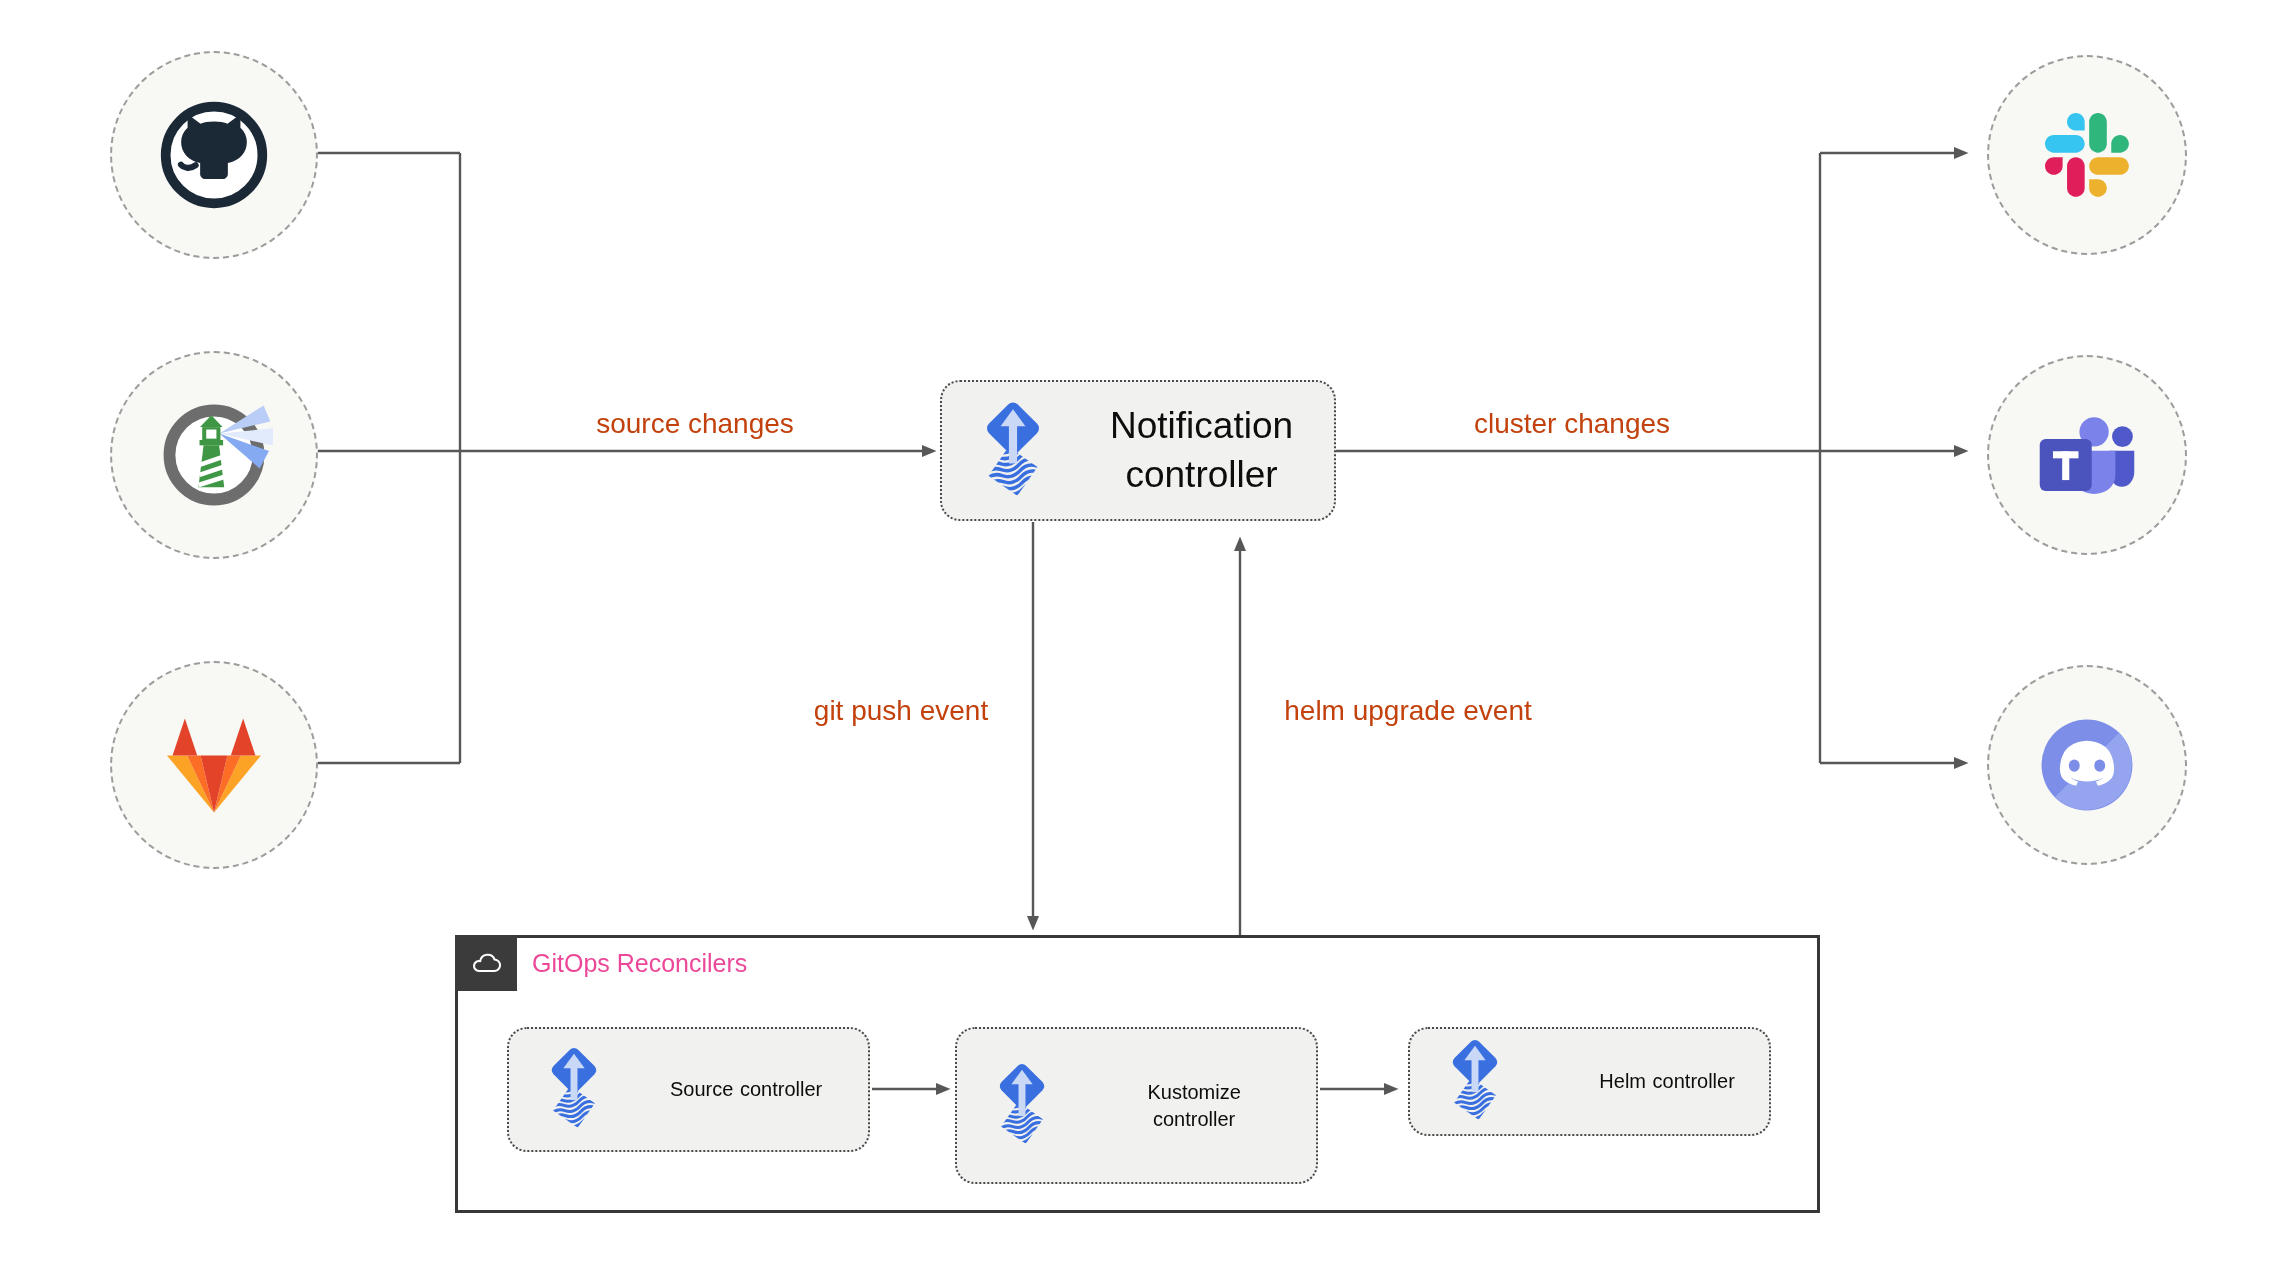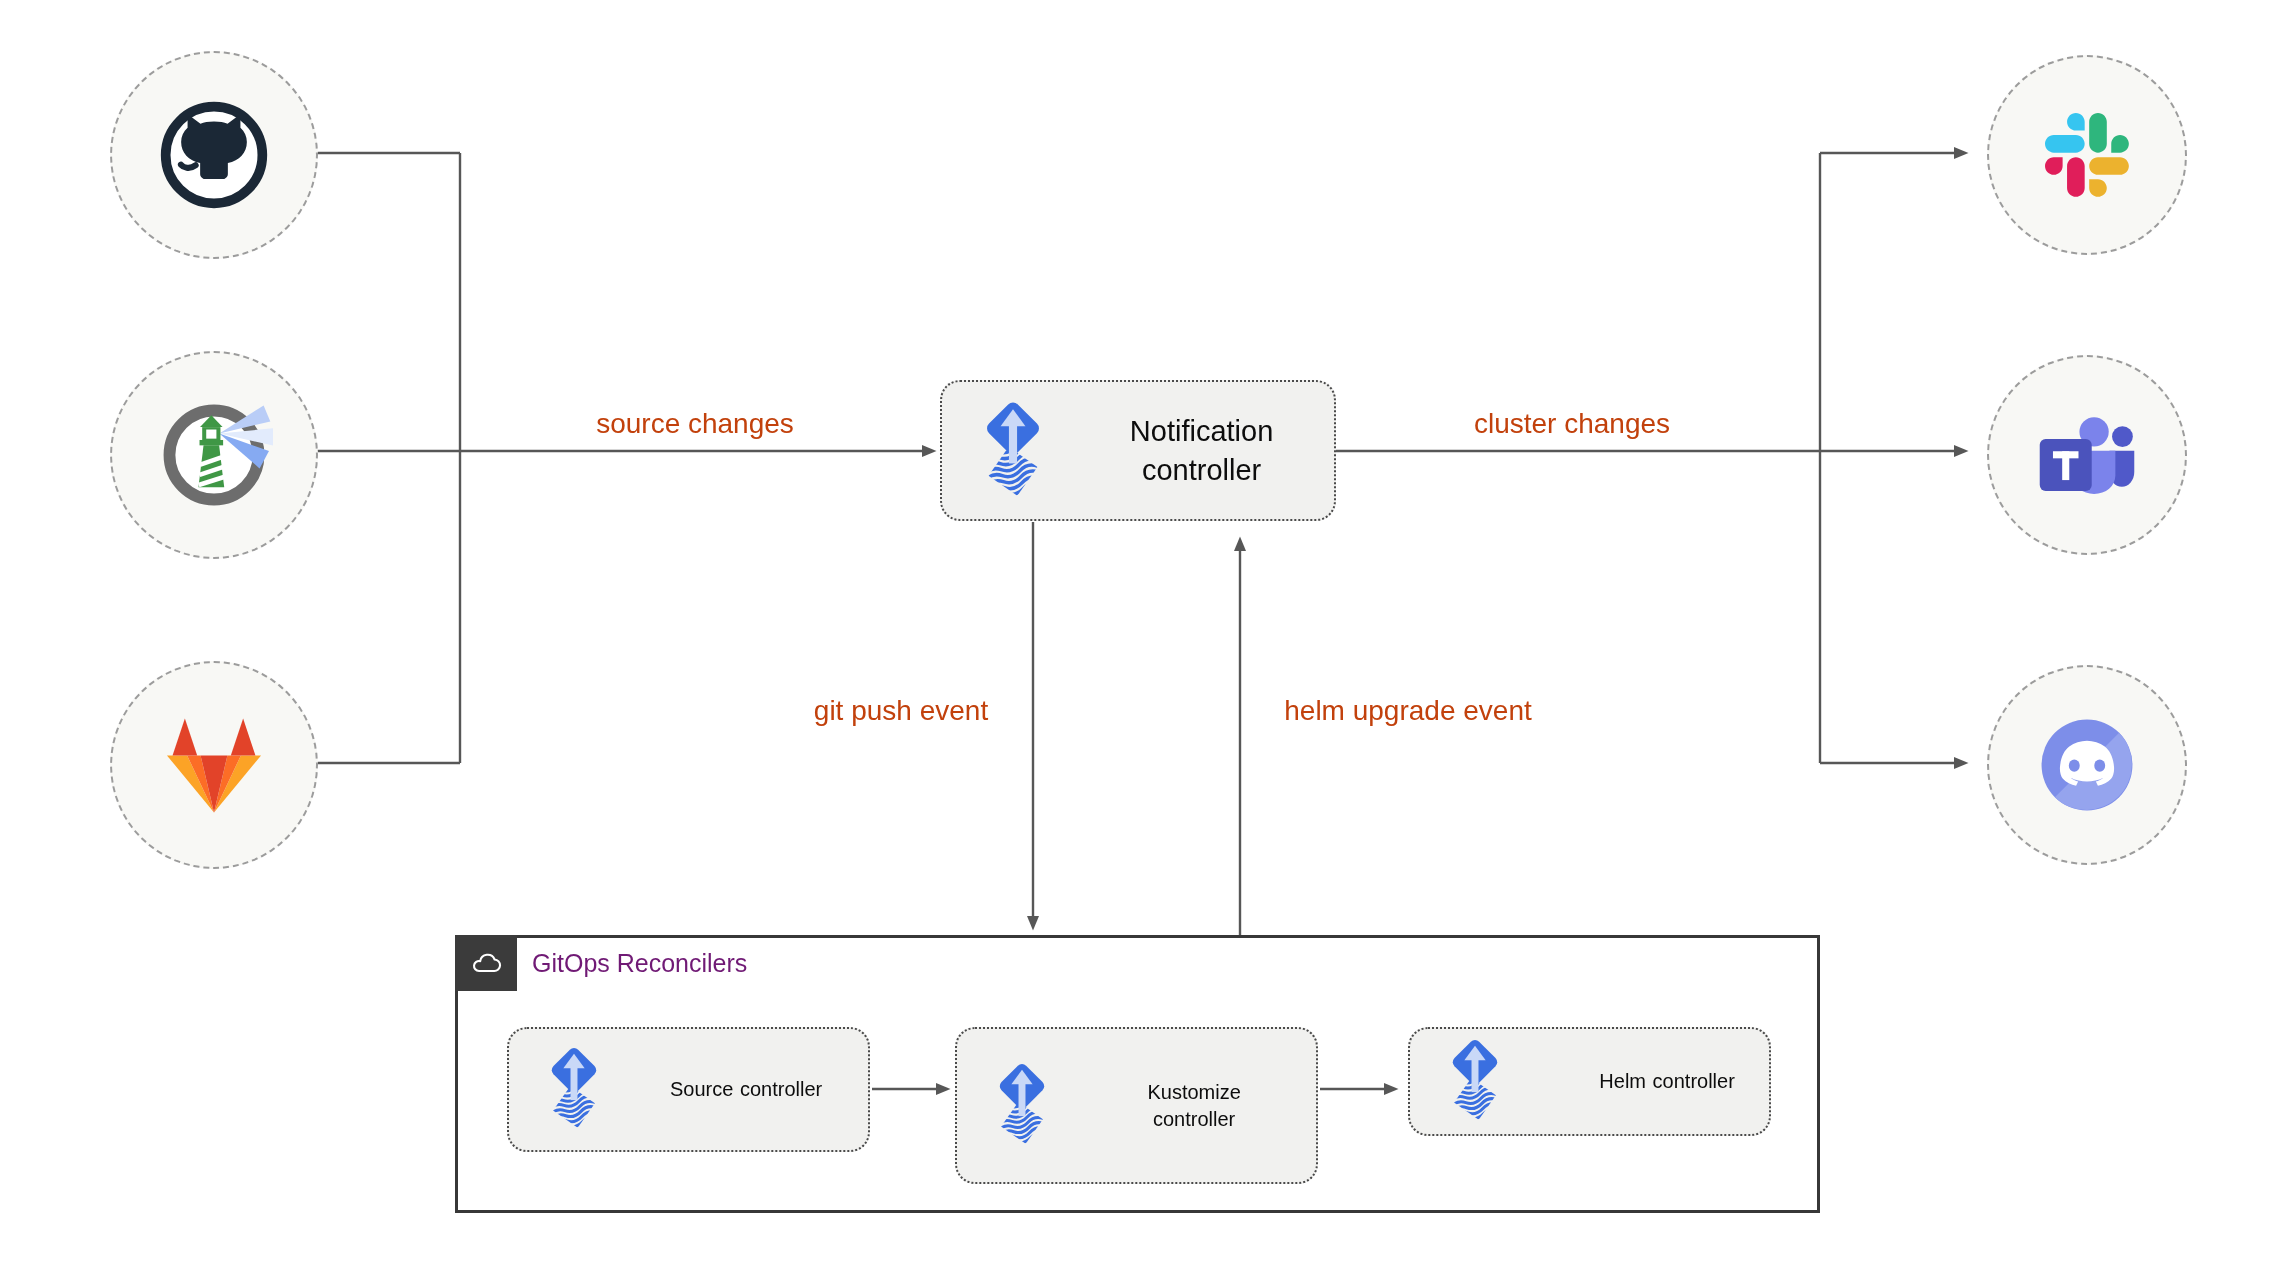--- a/index.html
+++ b/index.html
@@ -12,30 +12,30 @@
                background:#f8f8f5;display:flex;align-items:center;justify-content:center;}
   .circle-node.left{width:204px;height:204px;}
   .circle-node.right{width:196px;height:196px;}
 
   
   .ctrl-box{position:absolute;background:#f1f1ef;border:2.5px dotted #4a4a4a;border-radius:20px;
             display:flex;align-items:center;box-sizing:border-box;}
   .ctrl-box .icon-zone{display:flex;align-items:center;justify-content:center;flex:0 0 36%;}
   .ctrl-box .ctrl-label{flex:1;text-align:center;color:#0d0d0d;line-height:1.32;
             padding-right:14px;word-spacing:1px;}
-  .ctrl-box.big .ctrl-label{font-size:29px;max-width:190px;margin:0 auto;}
+  .ctrl-box.big .ctrl-label{font-size:37px;max-width:190px;margin:0 auto;}
   .ctrl-box.small .ctrl-label{font-size:20px;max-width:170px;margin:0 auto;}
 
   
   .group-box{position:absolute;left:455px;top:935px;width:1365px;height:278px;
              border:3px solid #383838;background:transparent;box-sizing:border-box;}
   .group-tag{position:absolute;left:-3px;top:-3px;width:62px;height:56px;background:#3b3b3b;
              display:flex;align-items:center;justify-content:center;}
   .group-title{position:absolute;left:74px;top:-3px;height:56px;display:flex;align-items:center;
-             font-size:25px;color:#701a75;}
+             font-size:25px;color:#ec4899;}
 
   .edge-label{position:absolute;transform:translate(-50%,-50%);white-space:nowrap;
               font-size:28px;color:#c2410c;}
 </style>
 </head>
 <body>
 
 <div class="canvas">
 
   <svg width="0" height="0" style="position:absolute" aria-hidden="true">

